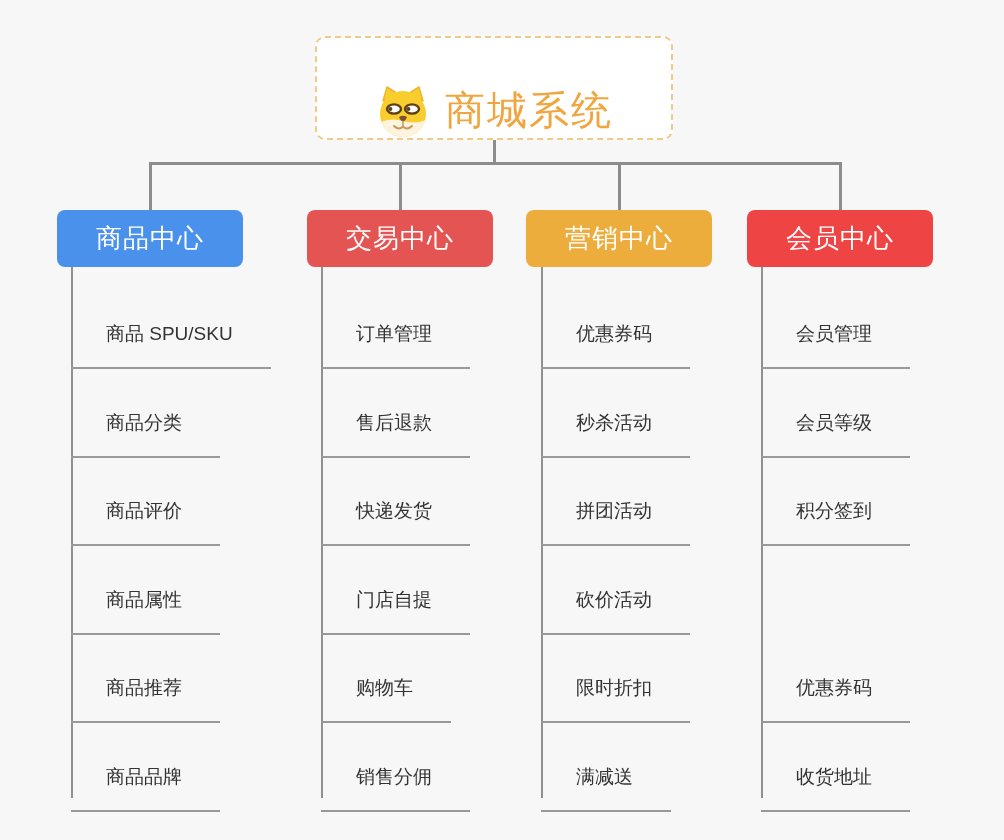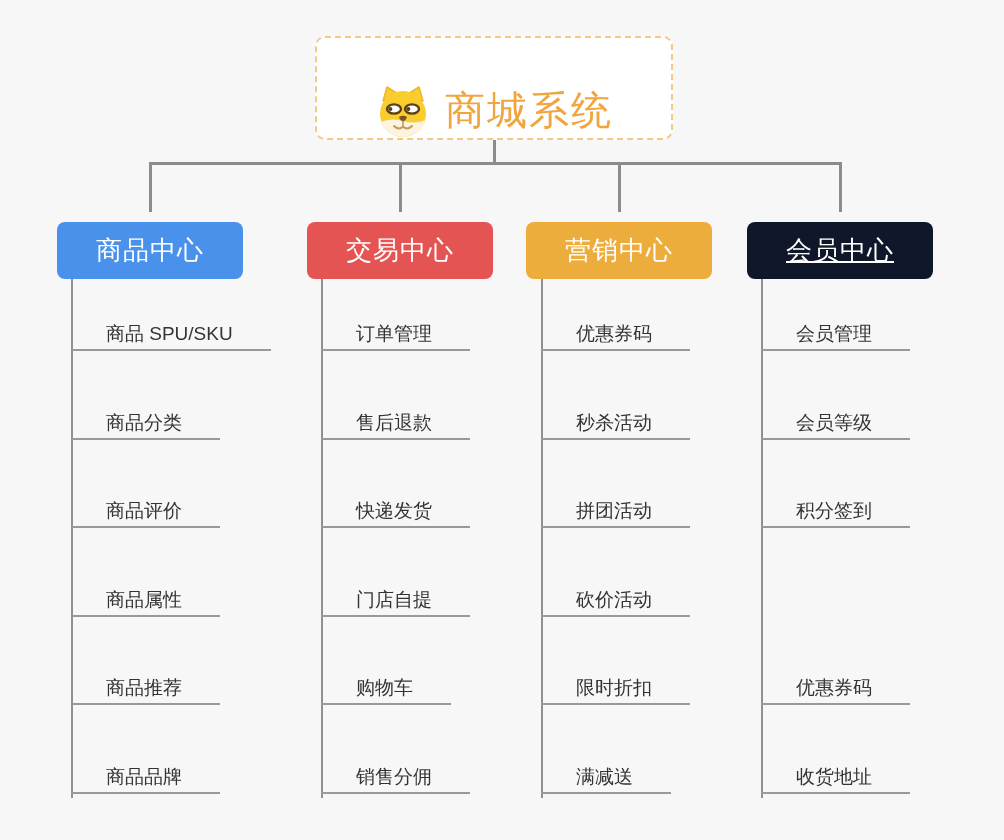--- a/index.html
+++ b/index.html
@@ -21,27 +21,26 @@
     background:#FFFFFF;border:2px dashed #F3C987;border-radius:10px;
     display:flex;align-items:flex-end;justify-content:center;gap:14px;
   }
   .root-title{font-size:40px;color:#F0A53E;letter-spacing:2px;}
   .dog{display:inline-flex;width:56px;height:52px;}
   
   .branch-box{
     position:absolute;top:210px;width:186px;height:57px;border-radius:8px;
     color:#FFFFFF;font-size:26px;display:flex;align-items:center;justify-content:center;
     letter-spacing:1px;
-    margin-top:12px;
   }
   .b1{left:57px}.b2{left:307px}.b3{left:526px}.b4{left:747px}
   
   .leaf{
     position:absolute;font-size:19px;line-height:22px;color:#333333;white-space:nowrap;
-    padding:0 38px 4px 35px;border-bottom:2px solid #999999;cursor:default;
+    padding:0 38px 22px 35px;border-bottom:2px solid #999999;cursor:default;
   }
   .lc1{left:71px}.lc2{left:321px}.lc3{left:541px}.lc4{left:761px}
   .r1{top:323px}.r2{top:412px}.r3{top:500px}.r4{top:589px}.r5{top:677px}.r6{top:766px}
 </style>
 </head>
 <body>
 
 <div class="canvas">
 
   <div class="line root-stub"></div>
@@ -79,21 +78,21 @@
 
   <div class="branch-box b1" style="background-color: rgb(74, 145, 236);">
     <span>商品中心</span>
   </div>
   <div class="branch-box b2" style="background-color: rgb(228, 84, 82);">
     <span>交易中心</span>
   </div>
   <div class="branch-box b3" style="background-color: rgb(237, 173, 61);">
     <span>营销中心</span>
   </div>
-  <div class="branch-box b4" style="background-color: #0f172a; text-decoration: underline;">
+  <div class="branch-box b4" style="background-color: #ef4444;">
     <span>会员中心</span>
   </div>
 
   <div class="leaf lc1 r1">商品 SPU/SKU</div>
   <div class="leaf lc1 r2">商品分类</div>
   <div class="leaf lc1 r3">商品评价</div>
   <div class="leaf lc1 r4">商品属性</div>
   <div class="leaf lc1 r5">商品推荐</div>
   <div class="leaf lc1 r6">商品品牌</div>
 

